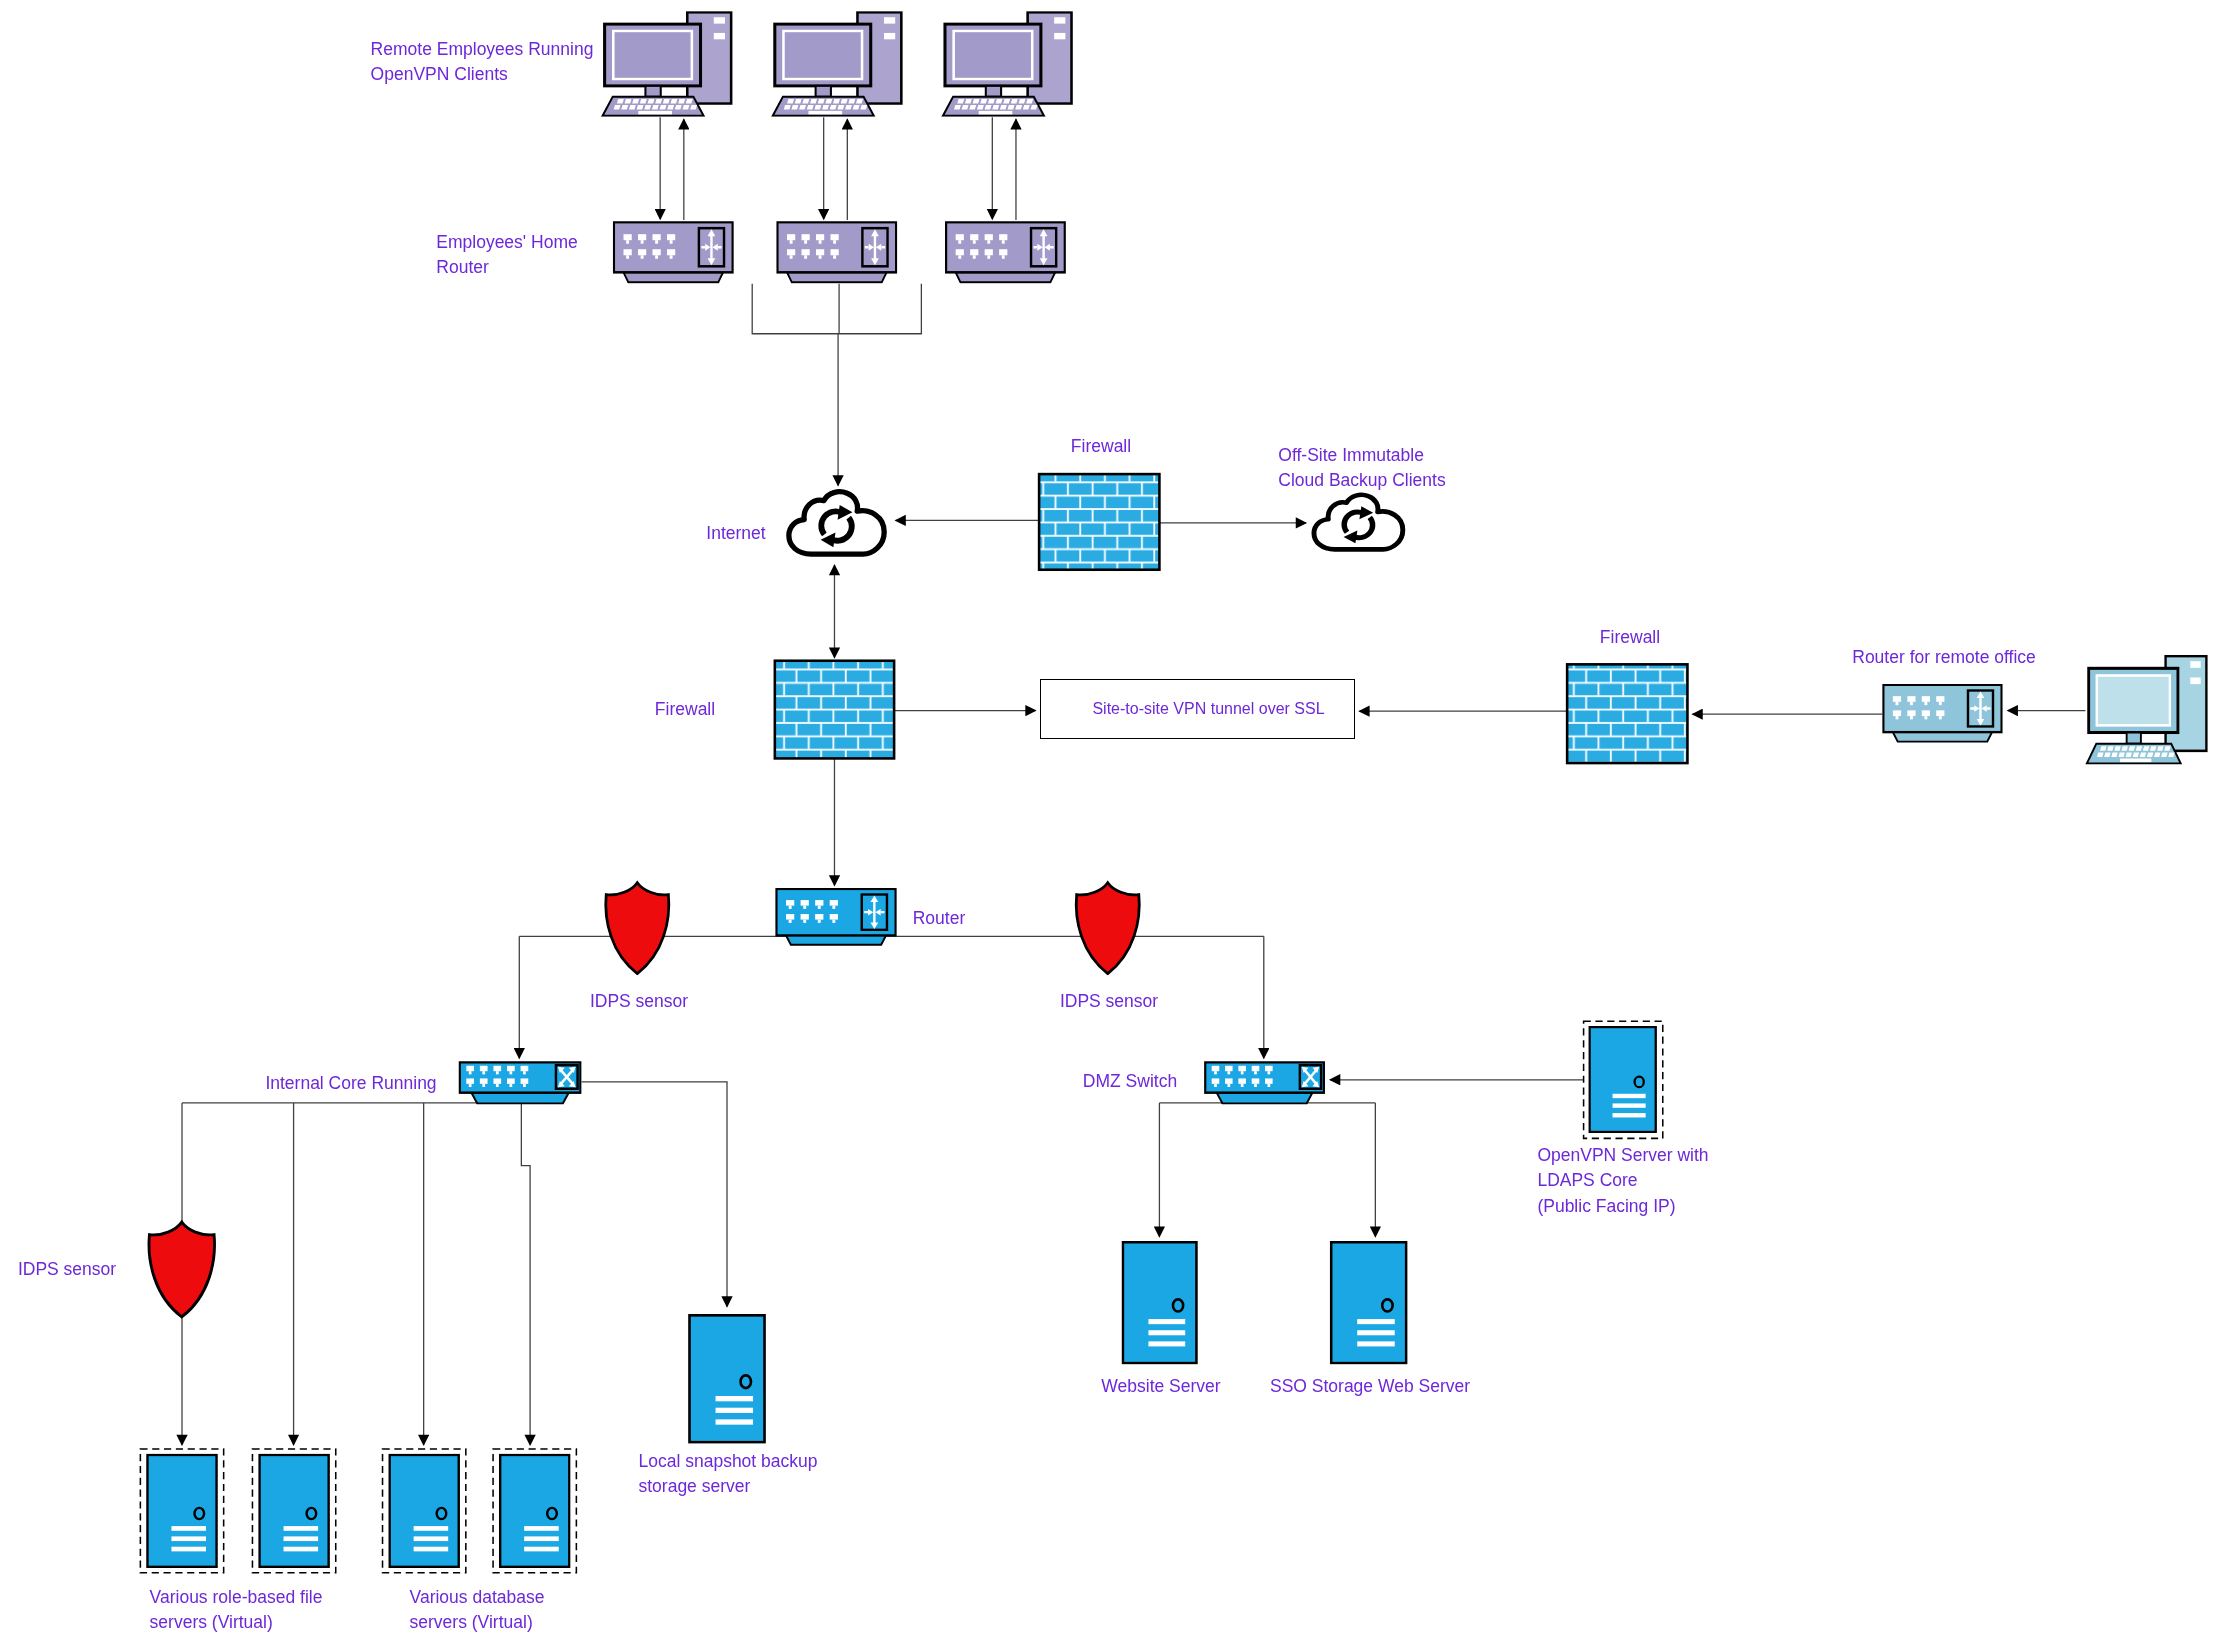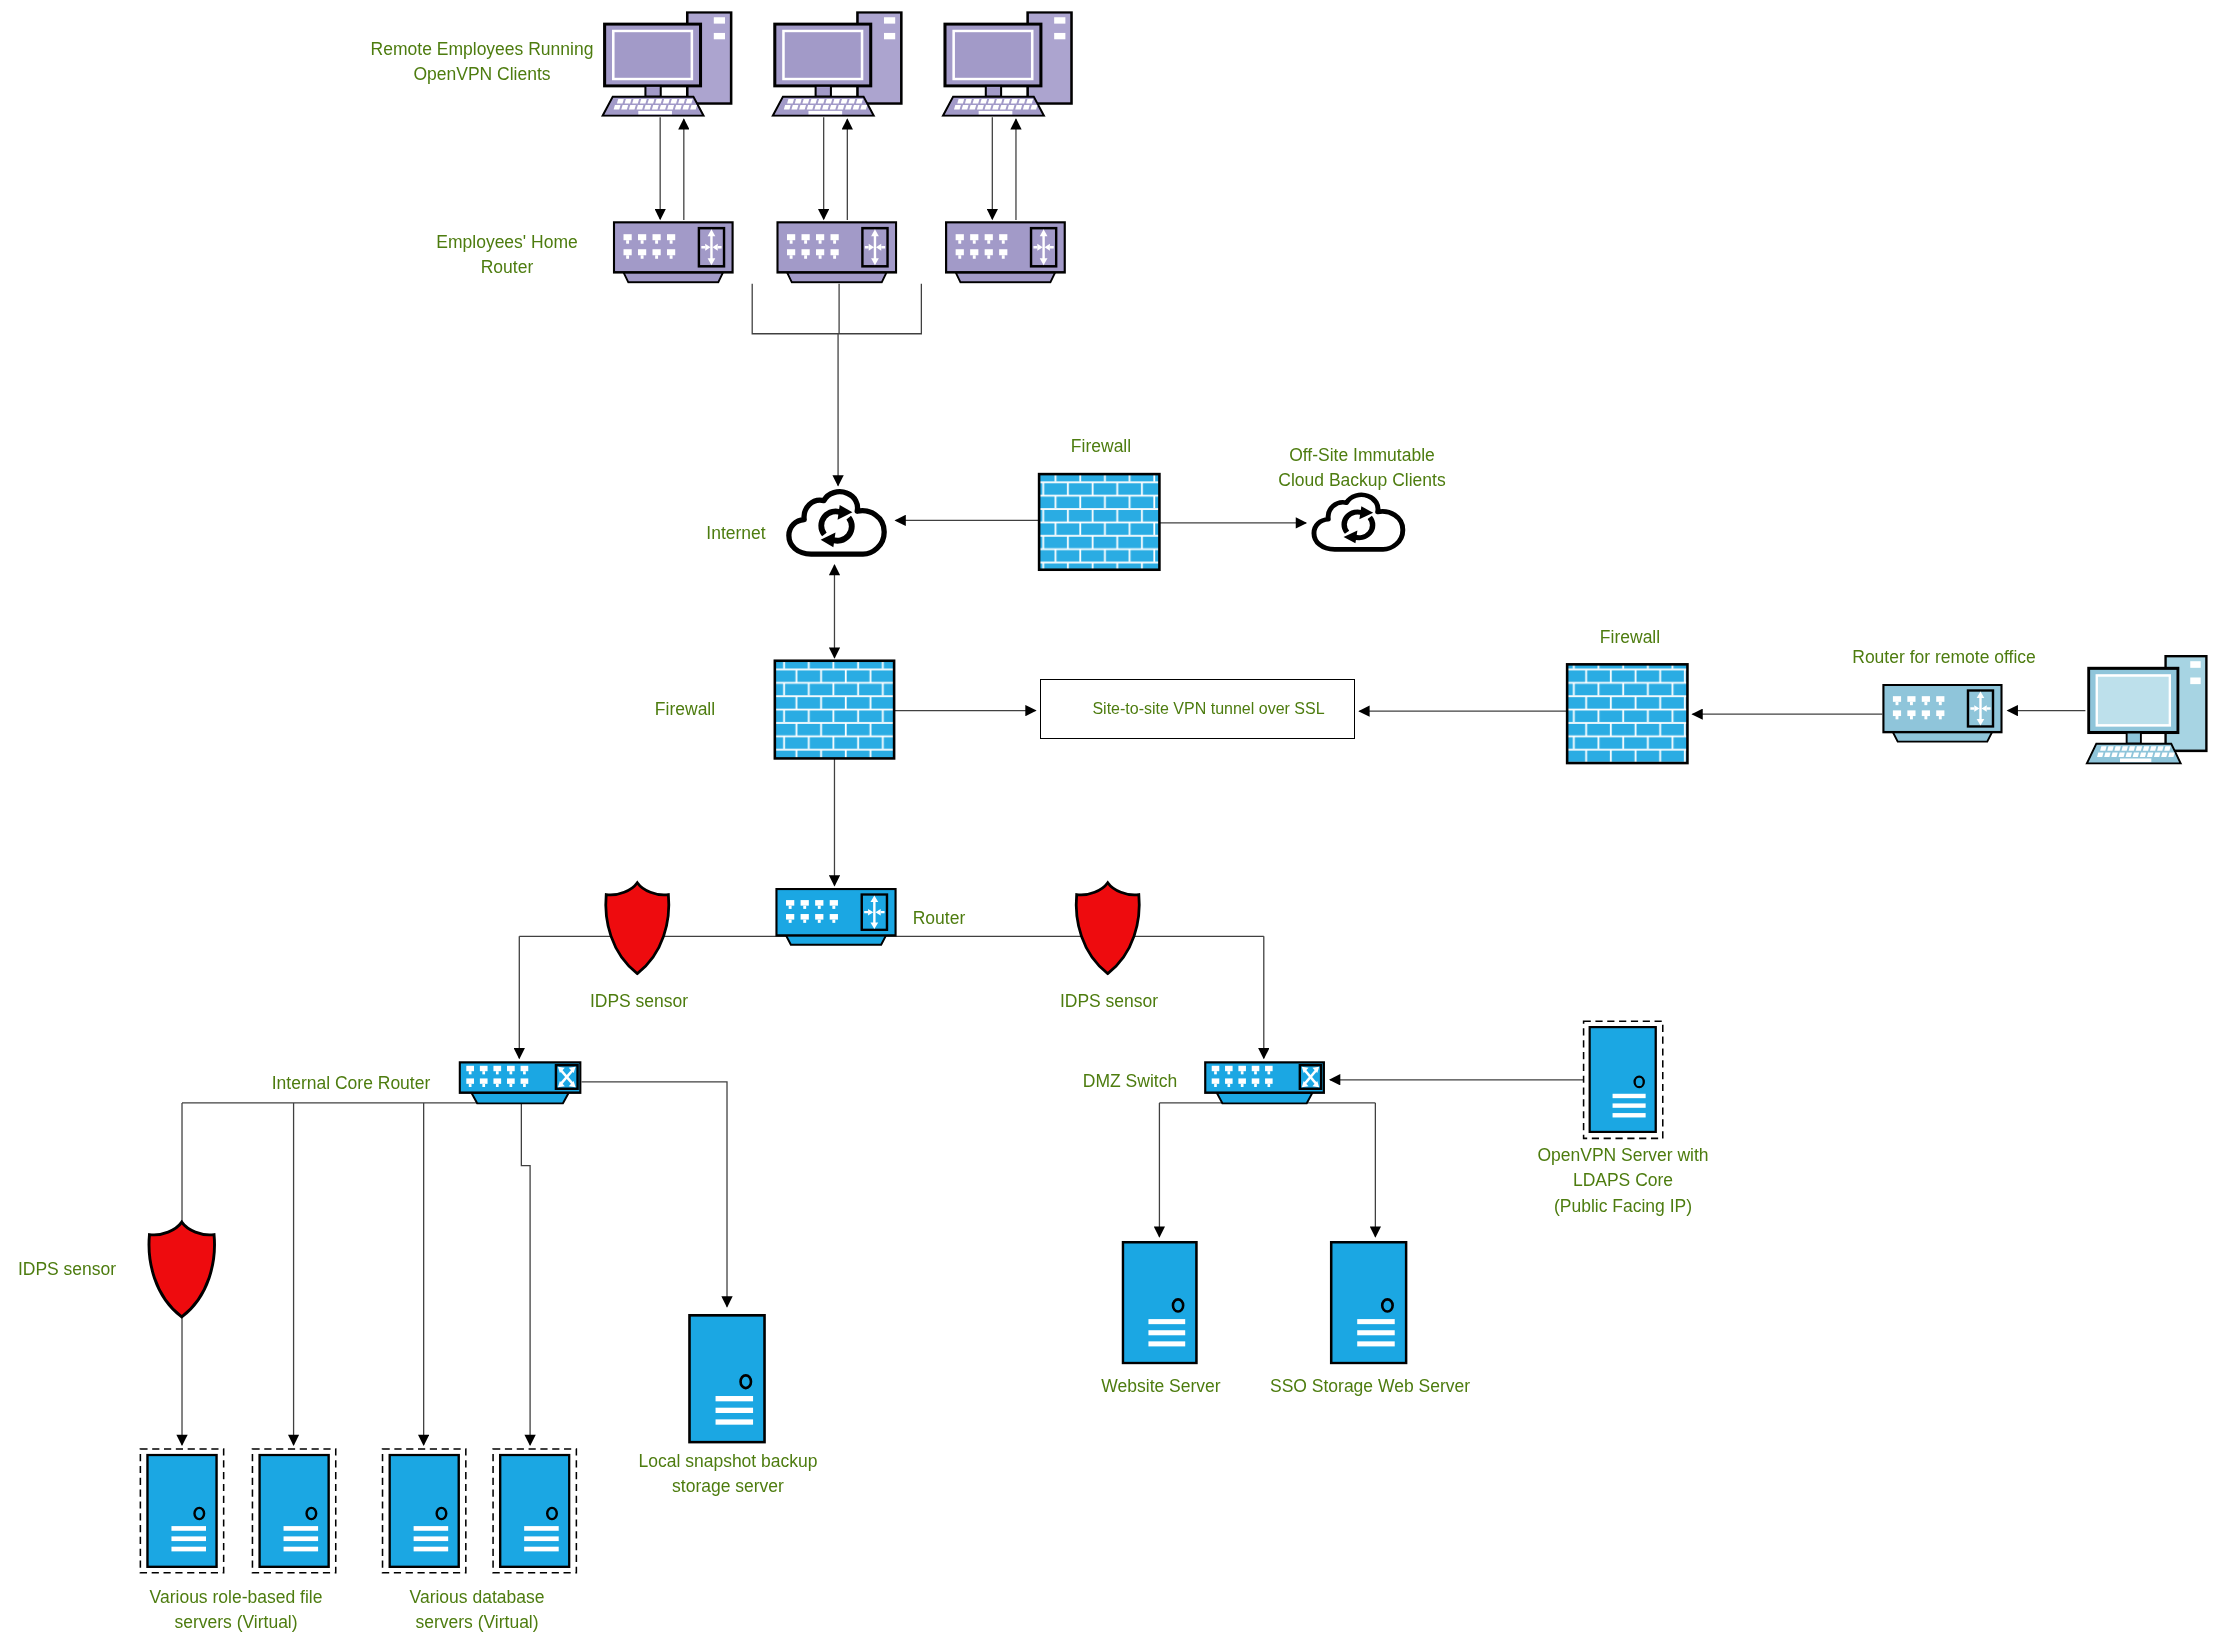--- a/index.html
+++ b/index.html
@@ -1,20 +1,20 @@
 <!DOCTYPE html>
 <html style="--blue: #1BA7E3; --brickblue: #2AACE3; --purple: #A29AC8; --purple_lt: #ACA4CF; --teal: #8FC5DA; --teal_screen: #BDE0EB; --teal_tower: #A7D4E3; --red: #EE0B0E; --wire: #404040;font-size:8.2px"><head>
 <meta charset="utf-8">
 <style>
   html,body{margin:0;padding:0;background:#fff;}
   #canvas{position:relative;width:2216px;height:1649px;background:#ffffff;overflow:hidden;
           font-family:"Liberation Sans",sans-serif;}
   #wires{position:absolute;left:0;top:0;}
   .label{position:absolute;transform:translate(-50%,-50%);font-size:17.5px;line-height:1.45;
-         color:#4d7c0f;text-align:center;white-space:pre-line;}
+         color:#6d28d9;white-space:pre-line;}
   .vpn-box{position:absolute;left:1040px;top:679px;width:313px;height:58px;background:#fff;
            border:1.5px solid #000;display:flex;align-items:center;justify-content:center;}
   .vpn-box .label{position:static;transform:none;font-size:16px;margin-left:22px;}
   .wire{stroke:var(--wire,#404040);stroke-width:2.5;fill:none;}
   .dashedbox{fill:none;stroke:#000;stroke-width:3;stroke-dasharray:14 9;}
   .fw{fill:url(#brick);stroke:#000;stroke-width:5;}
 </style>
 </head>
 <body>
 
@@ -244,21 +244,21 @@
 <div class="label" style="left:1101px;top:447px">Firewall</div>
 <div class="label" style="left:1362px;top:468px">Off-Site Immutable
 Cloud Backup Clients</div>
 <div class="label" style="left:685px;top:710px">Firewall</div>
 <div class="label" style="left:1630px;top:638px">Firewall</div>
 <div class="label" style="left:1944px;top:658px">Router for remote office</div>
 <div class="label" style="left:939px;top:919px">Router</div>
 <div class="label" style="left:639px;top:1002px">IDPS sensor</div>
 <div class="label" style="left:1109px;top:1002px">IDPS sensor</div>
 <div class="label" style="left:67px;top:1270px">IDPS sensor</div>
-<div class="label" style="left:351px;top:1084px">Internal Core Router</div>
+<div class="label" style="left:351px;top:1084px">Internal Core Running</div>
 <div class="label" style="left:1130px;top:1082px">DMZ Switch</div>
 <div class="label" style="left:1623px;top:1181px">OpenVPN Server with
 LDAPS Core
 (Public Facing IP)</div>
 <div class="label" style="left:1161px;top:1387px">Website Server</div>
 <div class="label" style="left:1370px;top:1387px">SSO Storage Web Server</div>
 <div class="label" style="left:728px;top:1474px">Local snapshot backup
 storage server</div>
 <div class="label" style="left:236px;top:1610px">Various role-based file
 servers (Virtual)</div>

